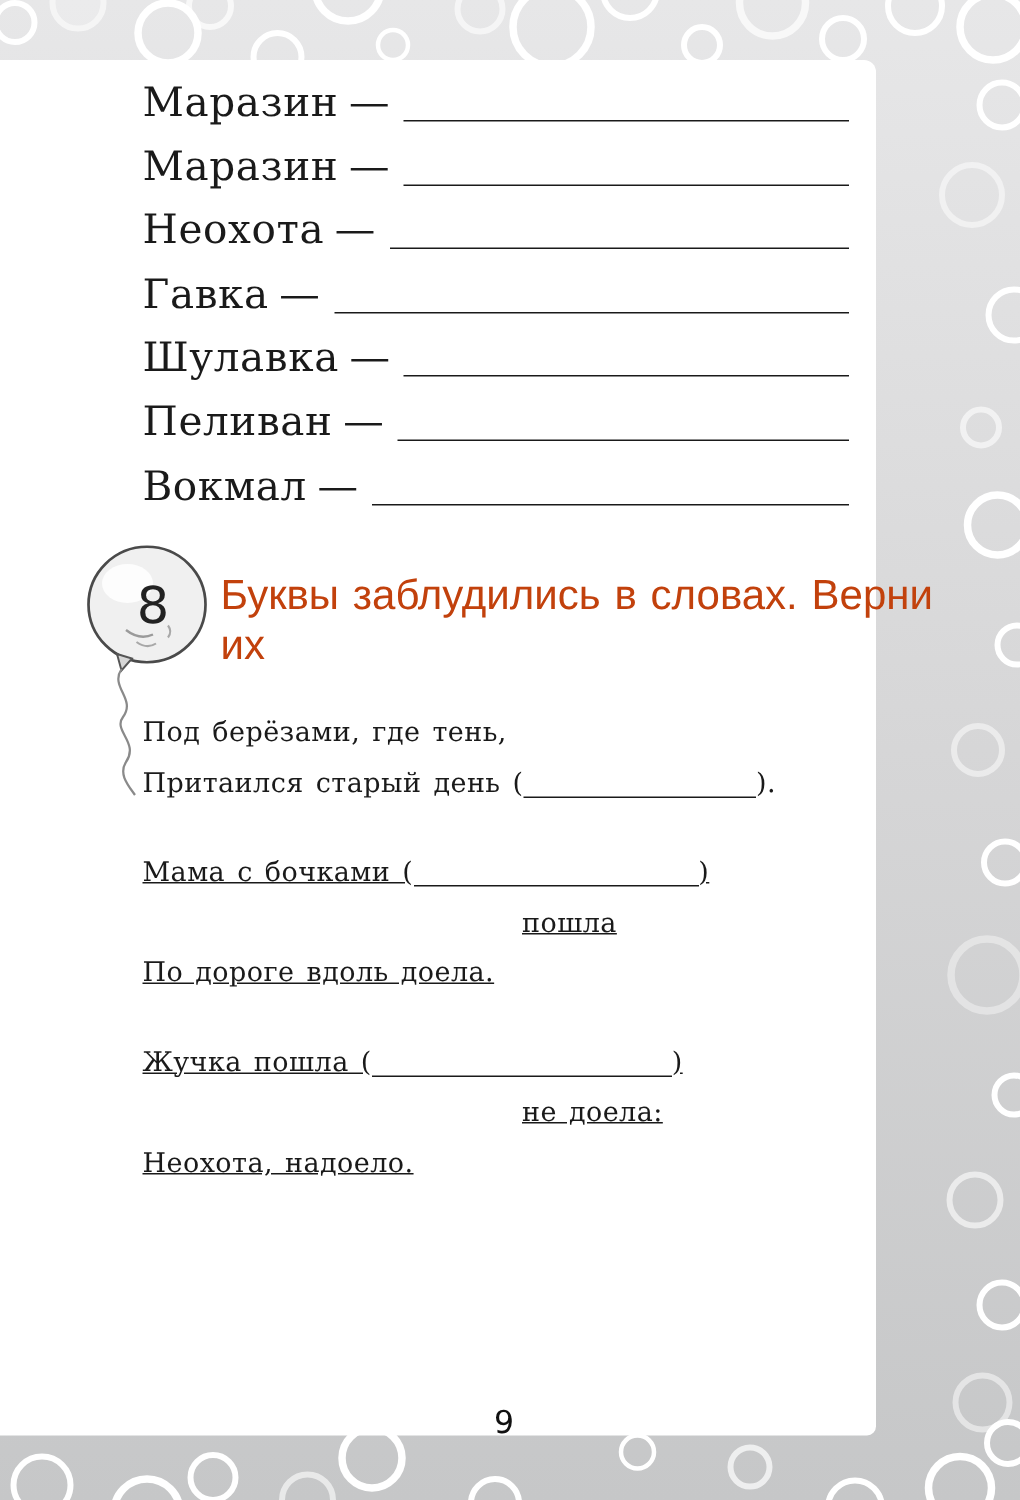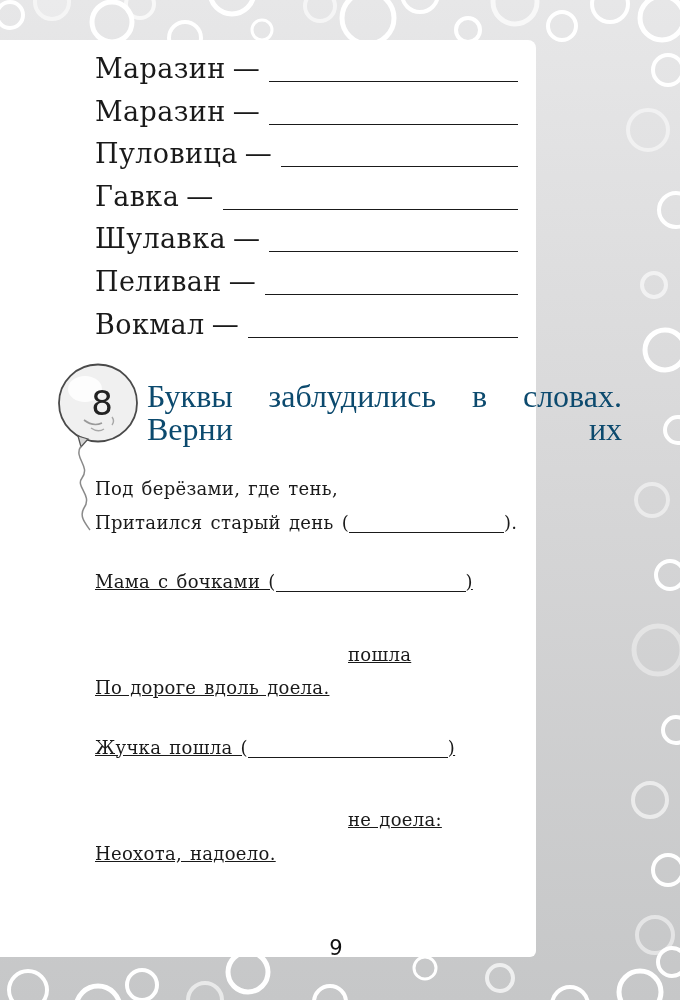--- a/index.html
+++ b/index.html
@@ -4,43 +4,43 @@
 <style>
   html,body{margin:0;padding:0;}
   body{
     width:680px;height:1000px;position:relative;overflow:hidden;
     background:linear-gradient(180deg,#e7e7e8 0%,#d6d6d7 50%,#c6c7c8 100%);
     font-family:"DejaVu Serif","Liberation Serif",serif;
     color:#1a1a1a;
   }
   .circle-pattern{position:absolute;left:0;top:0;z-index:0;}
   .page{
-    position:absolute;left:0;top:40px;width:536px;height:917px;
+    position:absolute;left:0;top:40px;width:584px;height:917px;
     background:#ffffff;border-radius:0 8px 6px 0;z-index:1;
   }
   
   .word-list{position:absolute;left:95px;right:18px;top:13px;}
   .word-row{
     display:flex;align-items:baseline;height:42.6px;
     font-size:27px;letter-spacing:0.4px;
   }
   .word-row .dash{margin:0 9px 0 7px;}
   .u-line{flex:1;border-bottom:1.7px solid #1a1a1a;transform:translateY(4px);}
   
   .balloon{position:absolute;left:56px;top:322px;}
   .instruction{
     position:absolute;left:147px;top:340px;width:475px;
-    font-family:Liberation Serif, serif;
-    font-size:32px;line-height:33px;color:#0c4a6e;
+    font-family:Liberation Sans, sans-serif;
+    font-size:28px;line-height:33px;color:#c2410c;
   }
   .instr-line1{text-align:justify;text-align-last:justify;}
   
   .poem{position:absolute;left:95px;top:432px;font-size:18px;line-height:33.5px;letter-spacing:0.3px;word-spacing:2px;}
   .stanza + .stanza{margin-top:26px;text-decoration:underline;}
-  .indent{padding-left:253px;margin-top:39px;}
+  .indent{padding-left:253px;}
   .blank{
     display:inline-block;height:0;
     border-bottom:1.7px solid #1a1a1a;transform:translateY(4px);
   }
   .bw155{width:155px;}
   .bw190{width:190px;}
   .bw218{width:218px;}
   .bw200{width:200px;}
   
   .pagenum{
@@ -106,21 +106,21 @@
       <span>Маразин</span>
       <span class="dash">—</span>
       <span class="u-line"></span>
     </div>
     <div class="word-row">
       <span>Маразин</span>
       <span class="dash">—</span>
       <span class="u-line"></span>
     </div>
     <div class="word-row">
-      <span>Пуловица</span>
+      <span>Неохота</span>
       <span class="dash">—</span>
       <span class="u-line"></span>
     </div>
     <div class="word-row">
       <span>Гавка</span>
       <span class="dash">—</span>
       <span class="u-line"></span>
     </div>
     <div class="word-row">
       <span>Шулавка</span>

